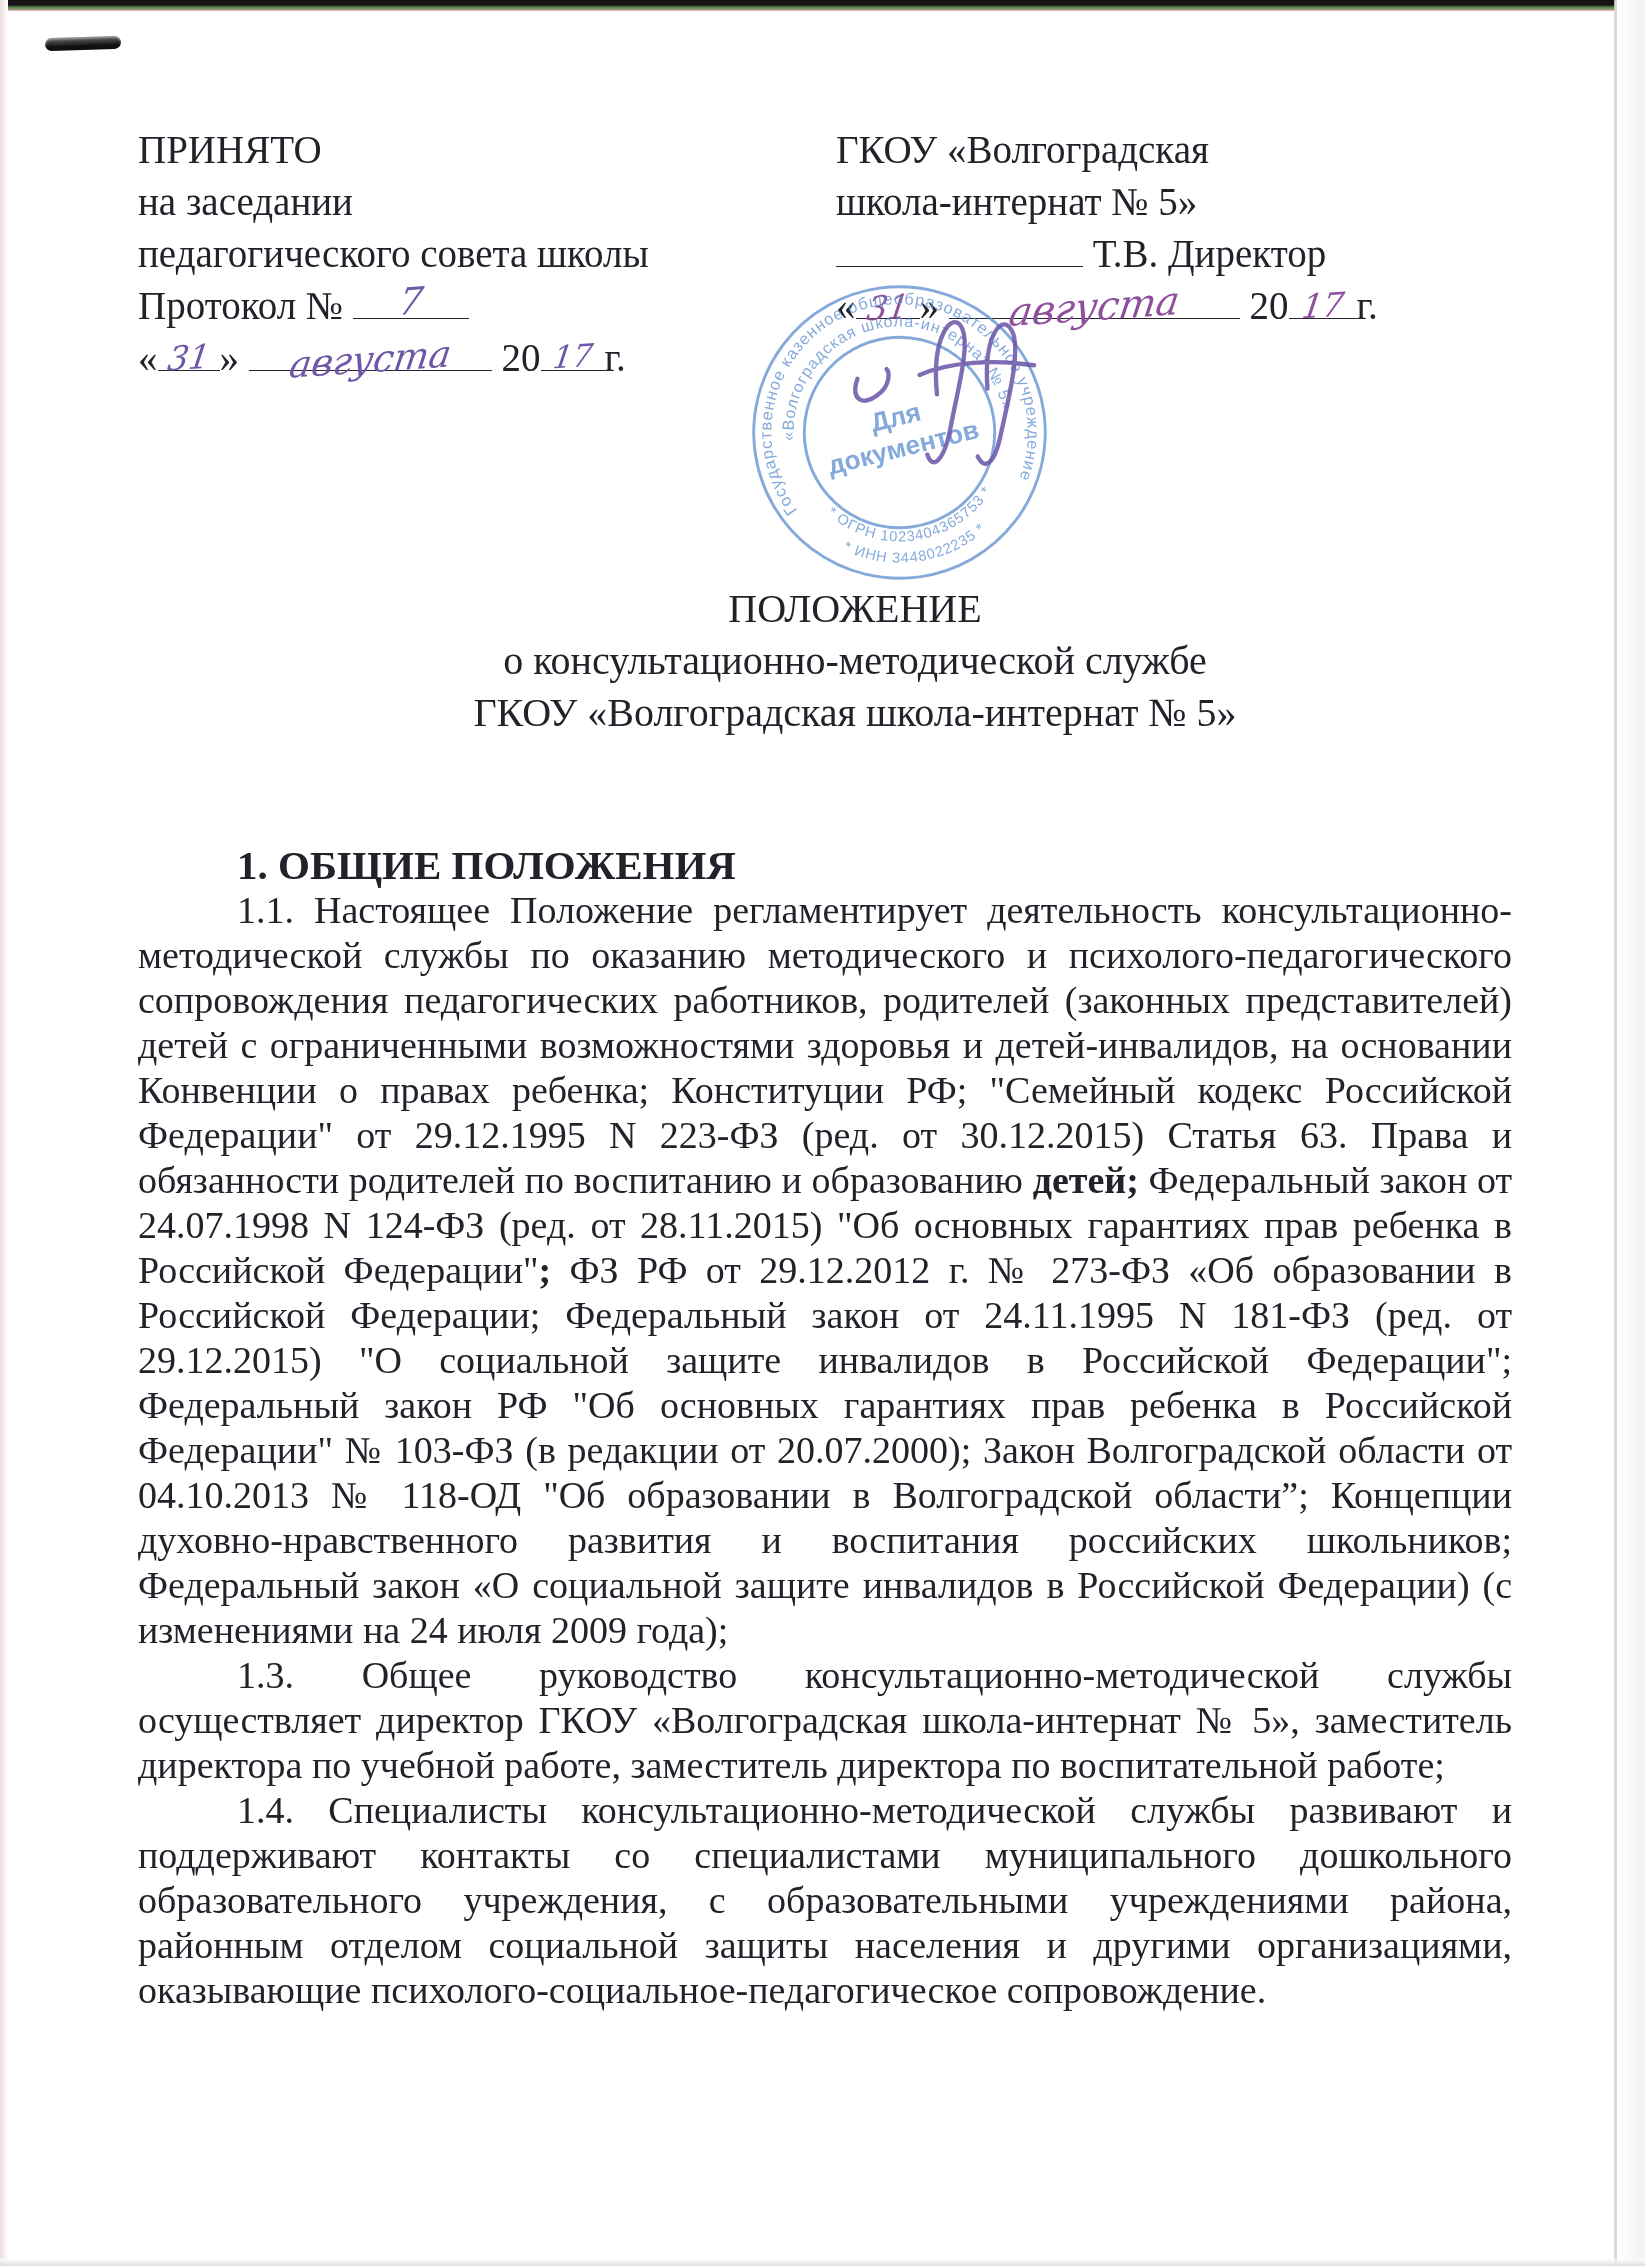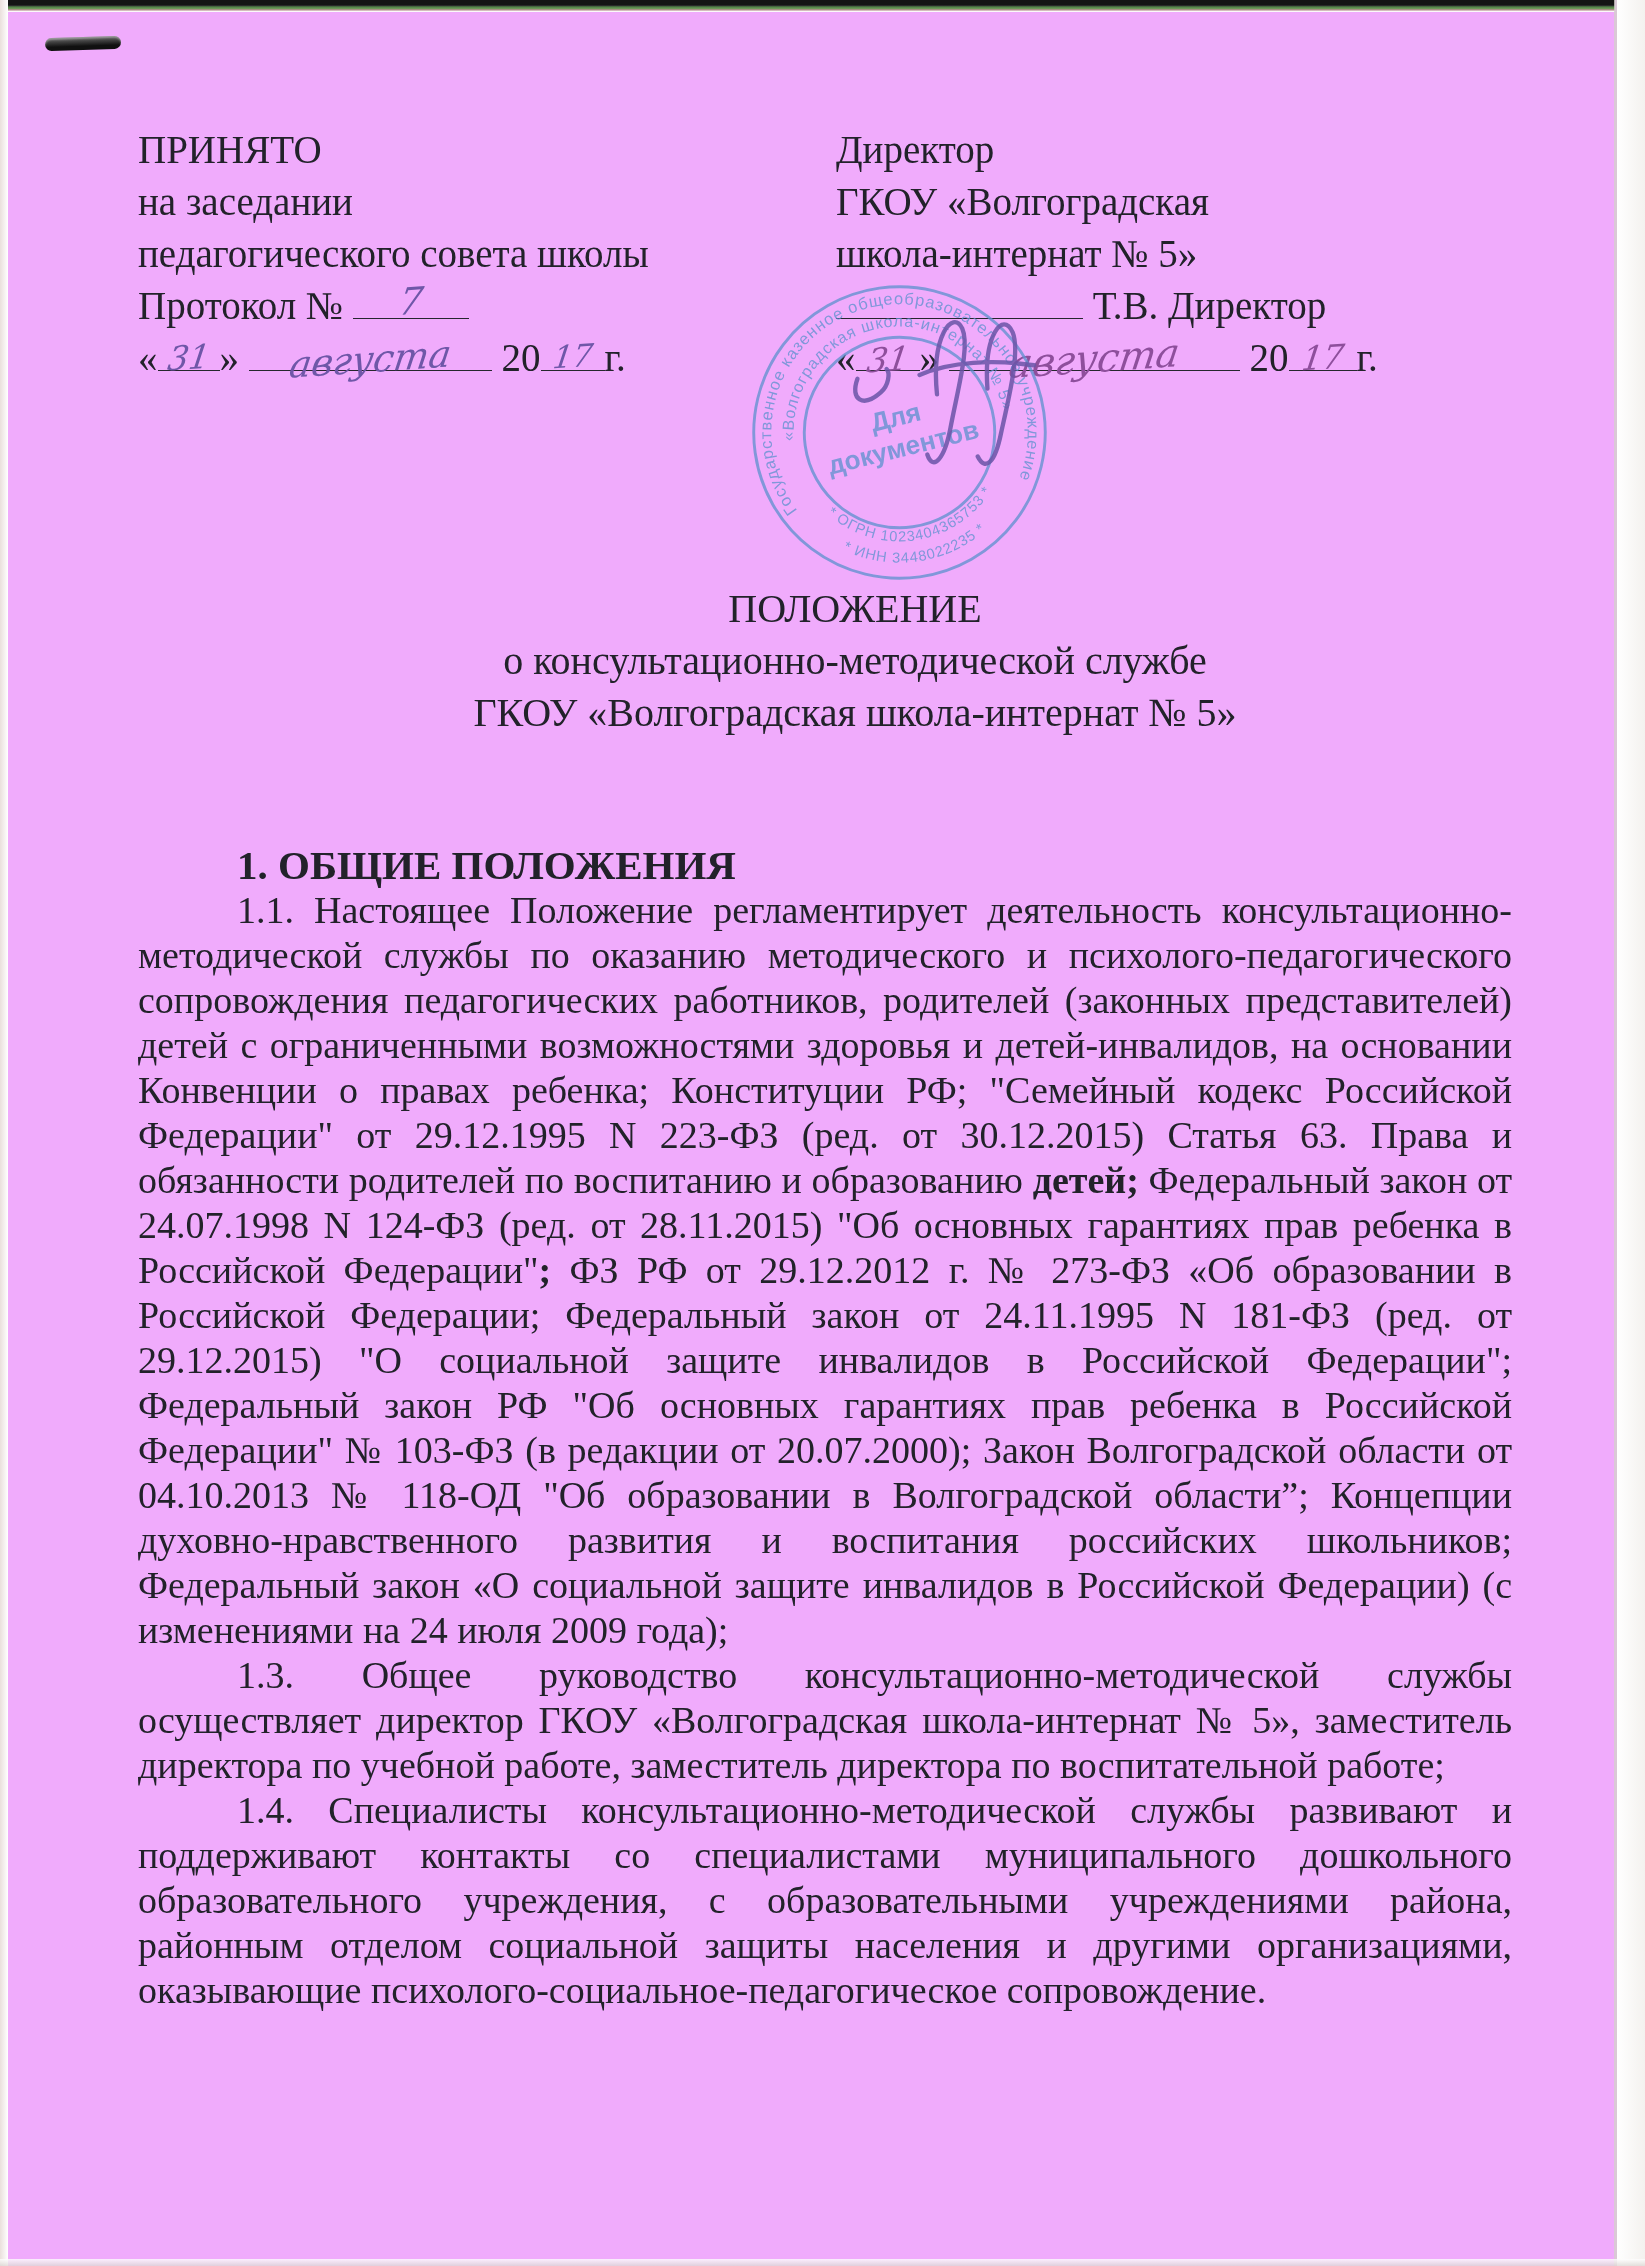--- a/index.html
+++ b/index.html
@@ -1,17 +1,17 @@
 <!DOCTYPE html>
 <html lang="ru"><head>
 <meta charset="utf-8">
 <title>Scanned document</title>
 <style>
   html,body{margin:0;padding:0;background:#888;}
-  .page{position:relative;width:1646px;height:2267px;background:#f0abfc;
+  .page{position:relative;width:1646px;height:2267px;background:#ffffff;
         font-family:"Liberation Serif","DejaVu Serif",serif;color:#22222a;overflow:hidden;}
 
   
   .edge-top{position:absolute;top:0;left:0;width:1615px;height:11.6px;z-index:0;
     background:linear-gradient(to bottom,#141414 0,#141414 4.9px,#333 5.8px,#4e7d44 6.8px,#6f9a5a 8.7px,#b58a8d 9.7px,#ffffff 11.6px);}
   .edge-right{position:absolute;top:0;right:29px;width:2.9px;height:100%;background:#d4d0cc;opacity:.8;z-index:0;}
   .edge-far-right{position:absolute;top:0;right:0;width:29px;height:100%;background:linear-gradient(to right,#ffffff,#f3f1ee);z-index:0;}
   .edge-left{position:absolute;top:0;left:0;width:7.8px;height:100%;background:linear-gradient(to right,#eadfdc,#ffffff);z-index:0;}
   .edge-bottom{position:absolute;bottom:0;left:0;width:100%;height:7.8px;background:linear-gradient(to top,#d8d3cf,#ffffff);opacity:.8;z-index:0;}
   .staple{position:absolute;left:45px;top:37px;width:76px;height:12.6px;border-radius:6.8px;
@@ -69,21 +69,20 @@
       </span>
     </div>
     <div>
       <span>«</span><span class="blank" style="width:62px;"><span class="hw hw-left hw-abs" style="font-size:33px;bottom:-3.9px;">31</span></span><span>»</span>
       <span class="blank" style="width:243px;"><span class="hw hw-left hw-abs" style="font-size:37px;bottom:-7.8px;">августа</span></span>
       <span>20</span><span class="blank" style="width:64px;"><span class="hw hw-left hw-abs" style="font-size:31px;bottom:-1.9px;">17</span></span><span>г.</span>
     </div>
   </div>
 
   <div class="hdr hdr-right">
-    <div>Директор</div>
     <div>ГКОУ «Волгоградская</div>
     <div>школа-интернат № 5»</div>
     <div>
       <span class="blank" style="width:247px;"></span>
       <span>Т.В. Директор</span>
     </div>
     <div>
       <span>«</span><span class="blank" style="width:64px;"><span class="hw hw-right hw-abs" style="font-size:33px;bottom:-5.8px;">31</span></span><span>»</span>
       <span class="blank" style="width:291px;"><span class="hw hw-right hw-abs" style="font-size:39px;bottom:-7.8px;">августа</span></span>
       <span>20</span><span class="blank" style="width:68px;"><span class="hw hw-right hw-abs" style="font-size:33px;bottom:-3.9px;">17</span></span><span>г.</span>

